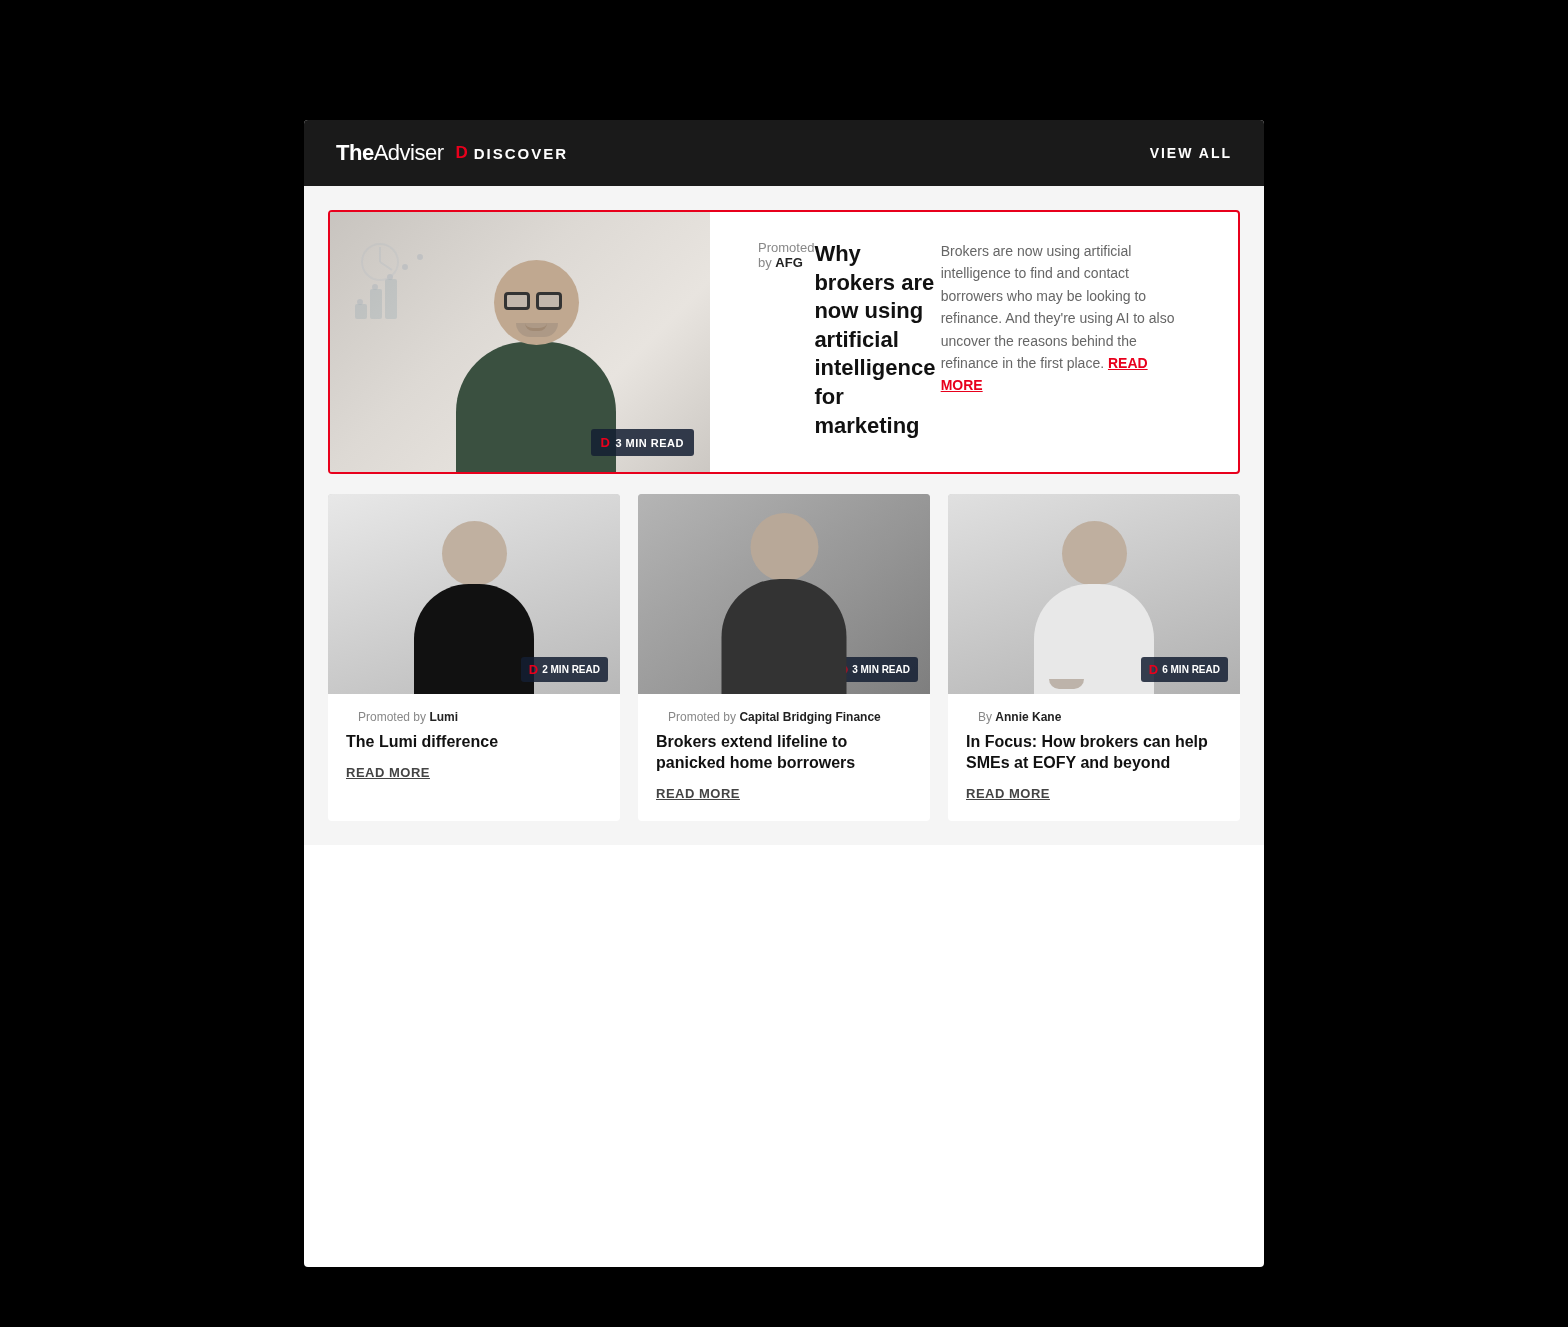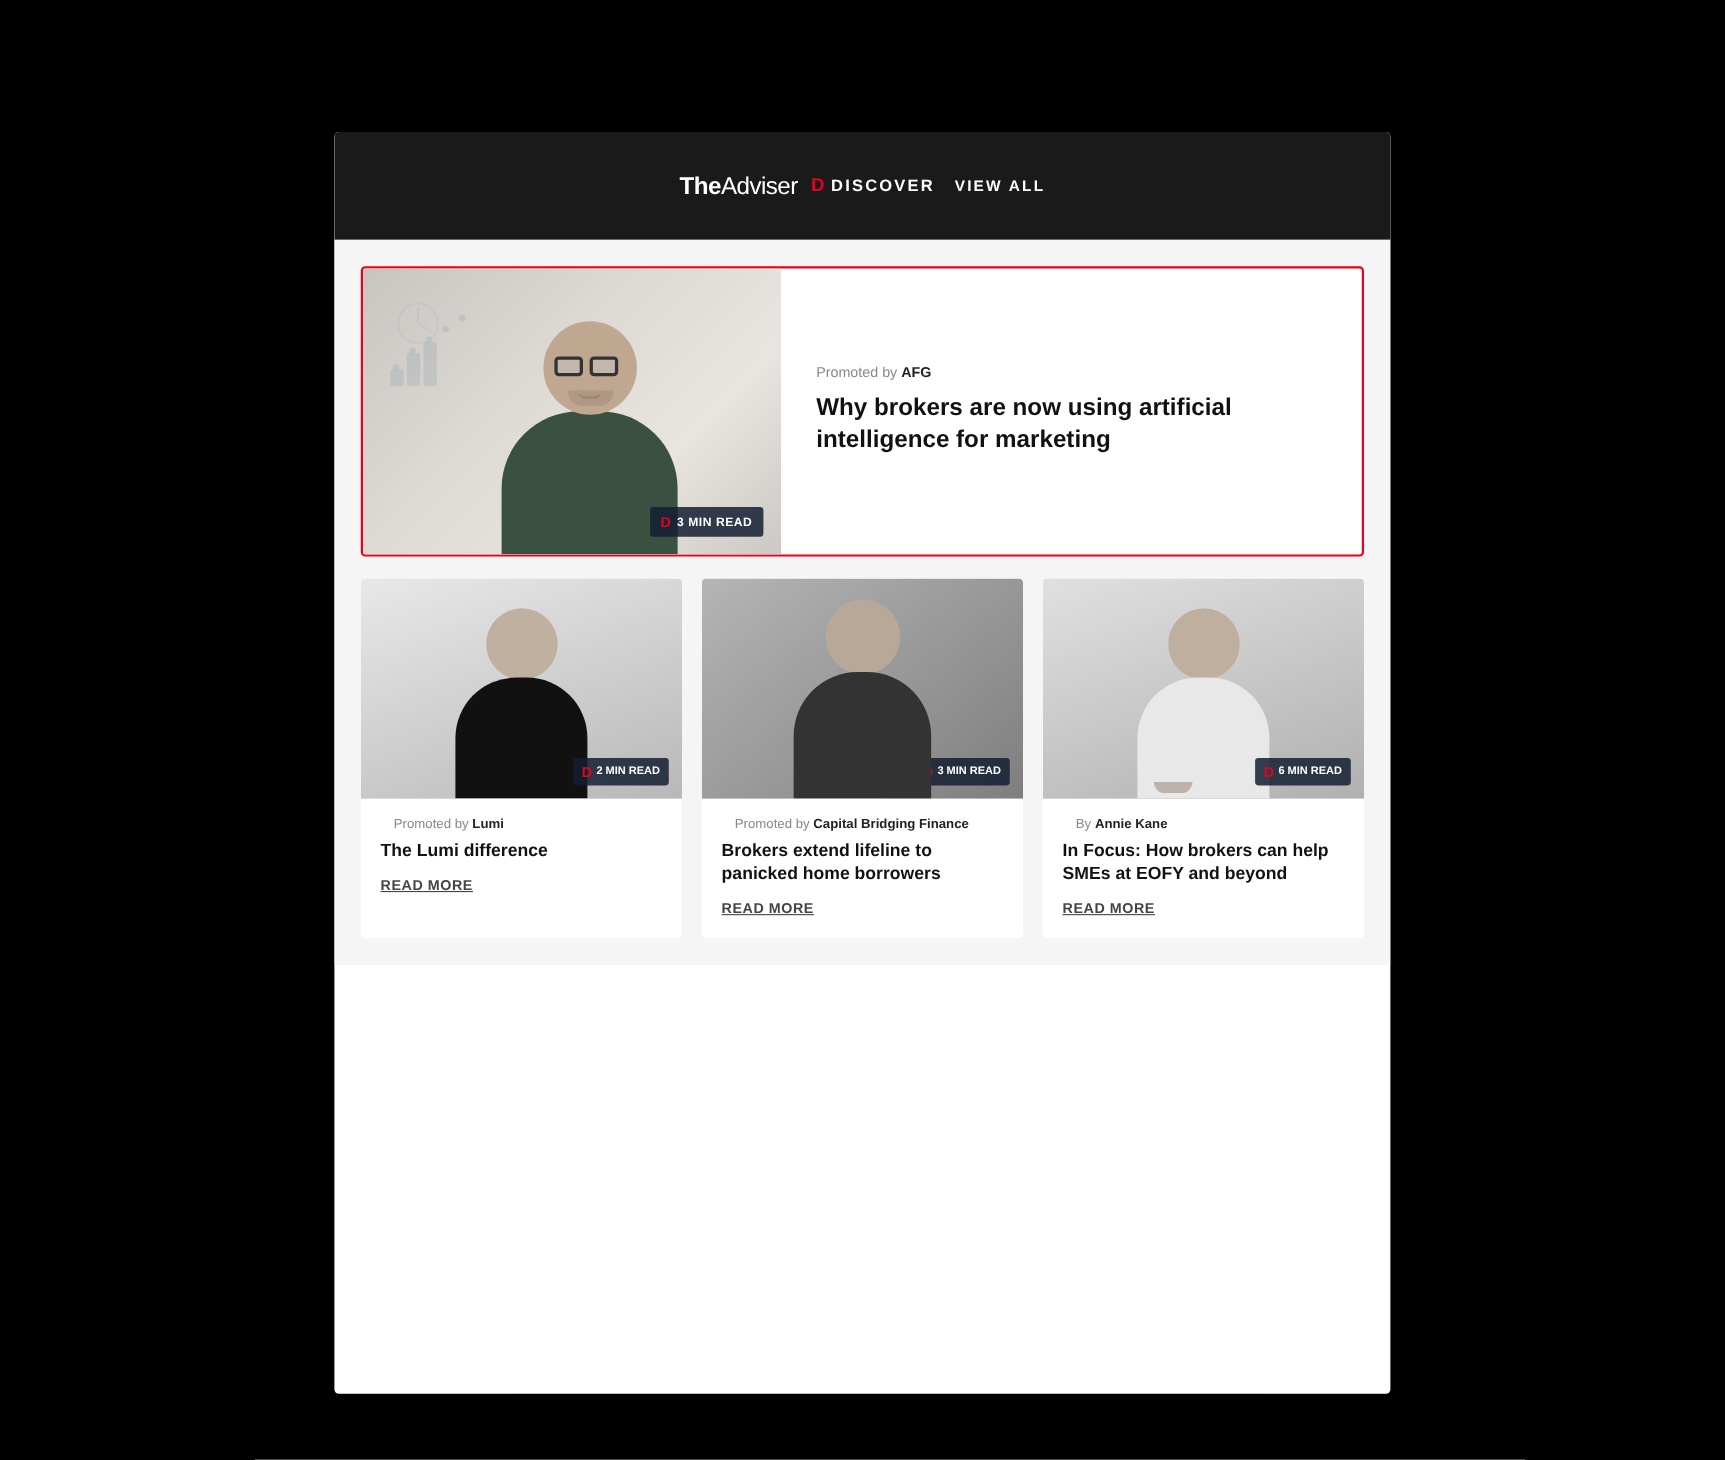--- a/index.html
+++ b/index.html
@@ -13,24 +13,24 @@
     }
     .outer-container {
       width: 960px;
       background: #fff;
       border-radius: 4px;
       overflow: hidden;
     }
     
     .header {
       background: #1a1a1a;
-      padding: 36px 32px;
-      display: flex;
-      align-items: center;
-      justify-content: center;
+      padding: 20px 32px;
+      display: flex;
+      align-items: center;
+      justify-content: space-between;
     }
     .header-logo {
       display: flex;
       align-items: center;
       gap: 12px;
     }
     .logo-text {
       font-size: 22px;
       font-weight: 300;
       color: #fff;
@@ -110,24 +110,24 @@
       align-items: center;
       gap: 5px;
       letter-spacing: 0.5px;
     }
     .badge-d {
       color: #e8001c;
       font-weight: 900;
       font-size: 13px;
     }
     .featured-content {
-      padding: 28px 32px;
+      padding: 28px 48px;
       flex: 1;
       display: flex;
-      flex-direction: column;
+      flex-direction: row;
       justify-content: center;
     }
     .promoted-by {
       font-size: 13px;
       color: #888;
       margin-bottom: 10px;
     }
     .promoted-by strong {
       color: #222;
       font-weight: 700;
@@ -303,20 +303,24 @@
         <div class="read-time-badge">
           <span class="badge-d">D</span>
           <span>3 MIN READ</span>
         </div>
       </div>
       <div class="featured-content">
         <div class="promoted-by">
           <span>Promoted by</span> <strong>AFG</strong>
         </div>
         <h2 class="article-title-featured">Why brokers are now using artificial intelligence for marketing</h2>
+        <p class="article-excerpt">
+          <span>Brokers are now using artificial intelligence to find and contact borrowers who may be looking to refinance. And they're using AI to also uncover the reasons behind the refinance in the first place.</span>
+          <span> </span><span class="read-more-link">READ MORE</span>
+        </p>
       </div>
     </div>
 
     <div class="cards-grid">
 
       <div class="card">
         <div class="card-image-wrapper">
           <div class="card-image-bw card-img-1">
             <div class="mini-person">
               <div style="width:65px;height:65px;background:#c0b0a0;border-radius:50%;margin-bottom:-2px;"></div>

